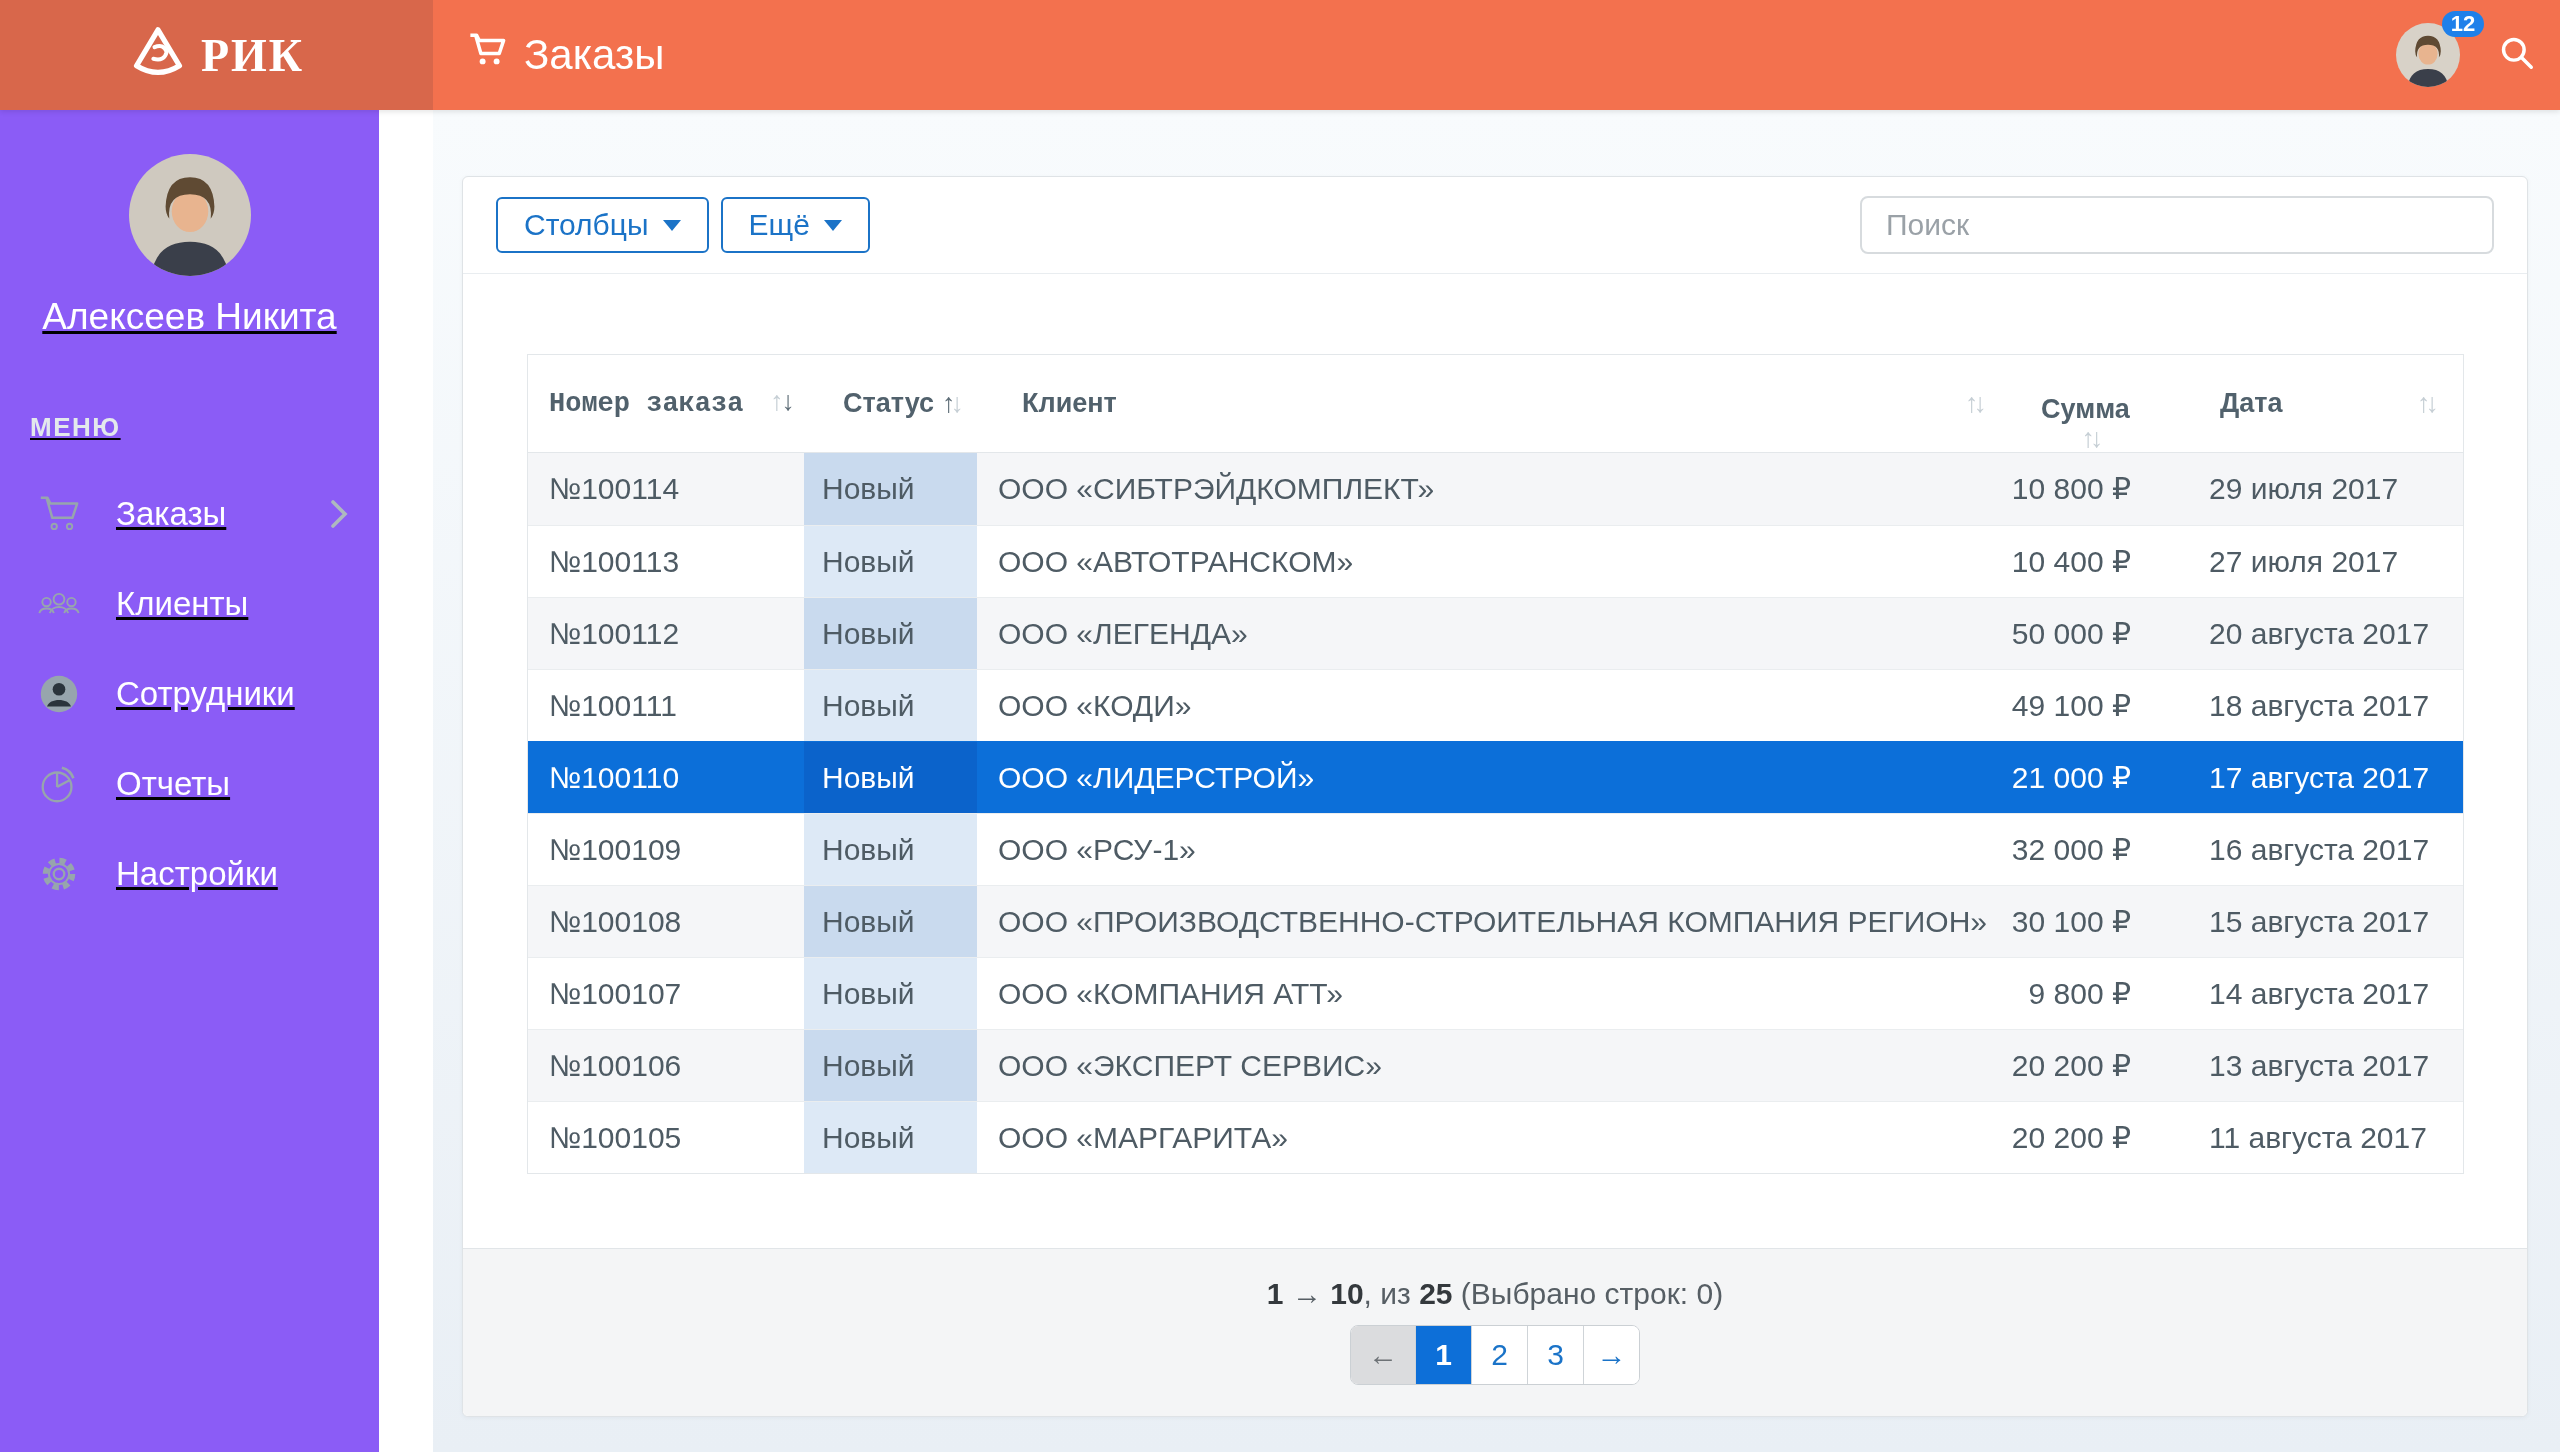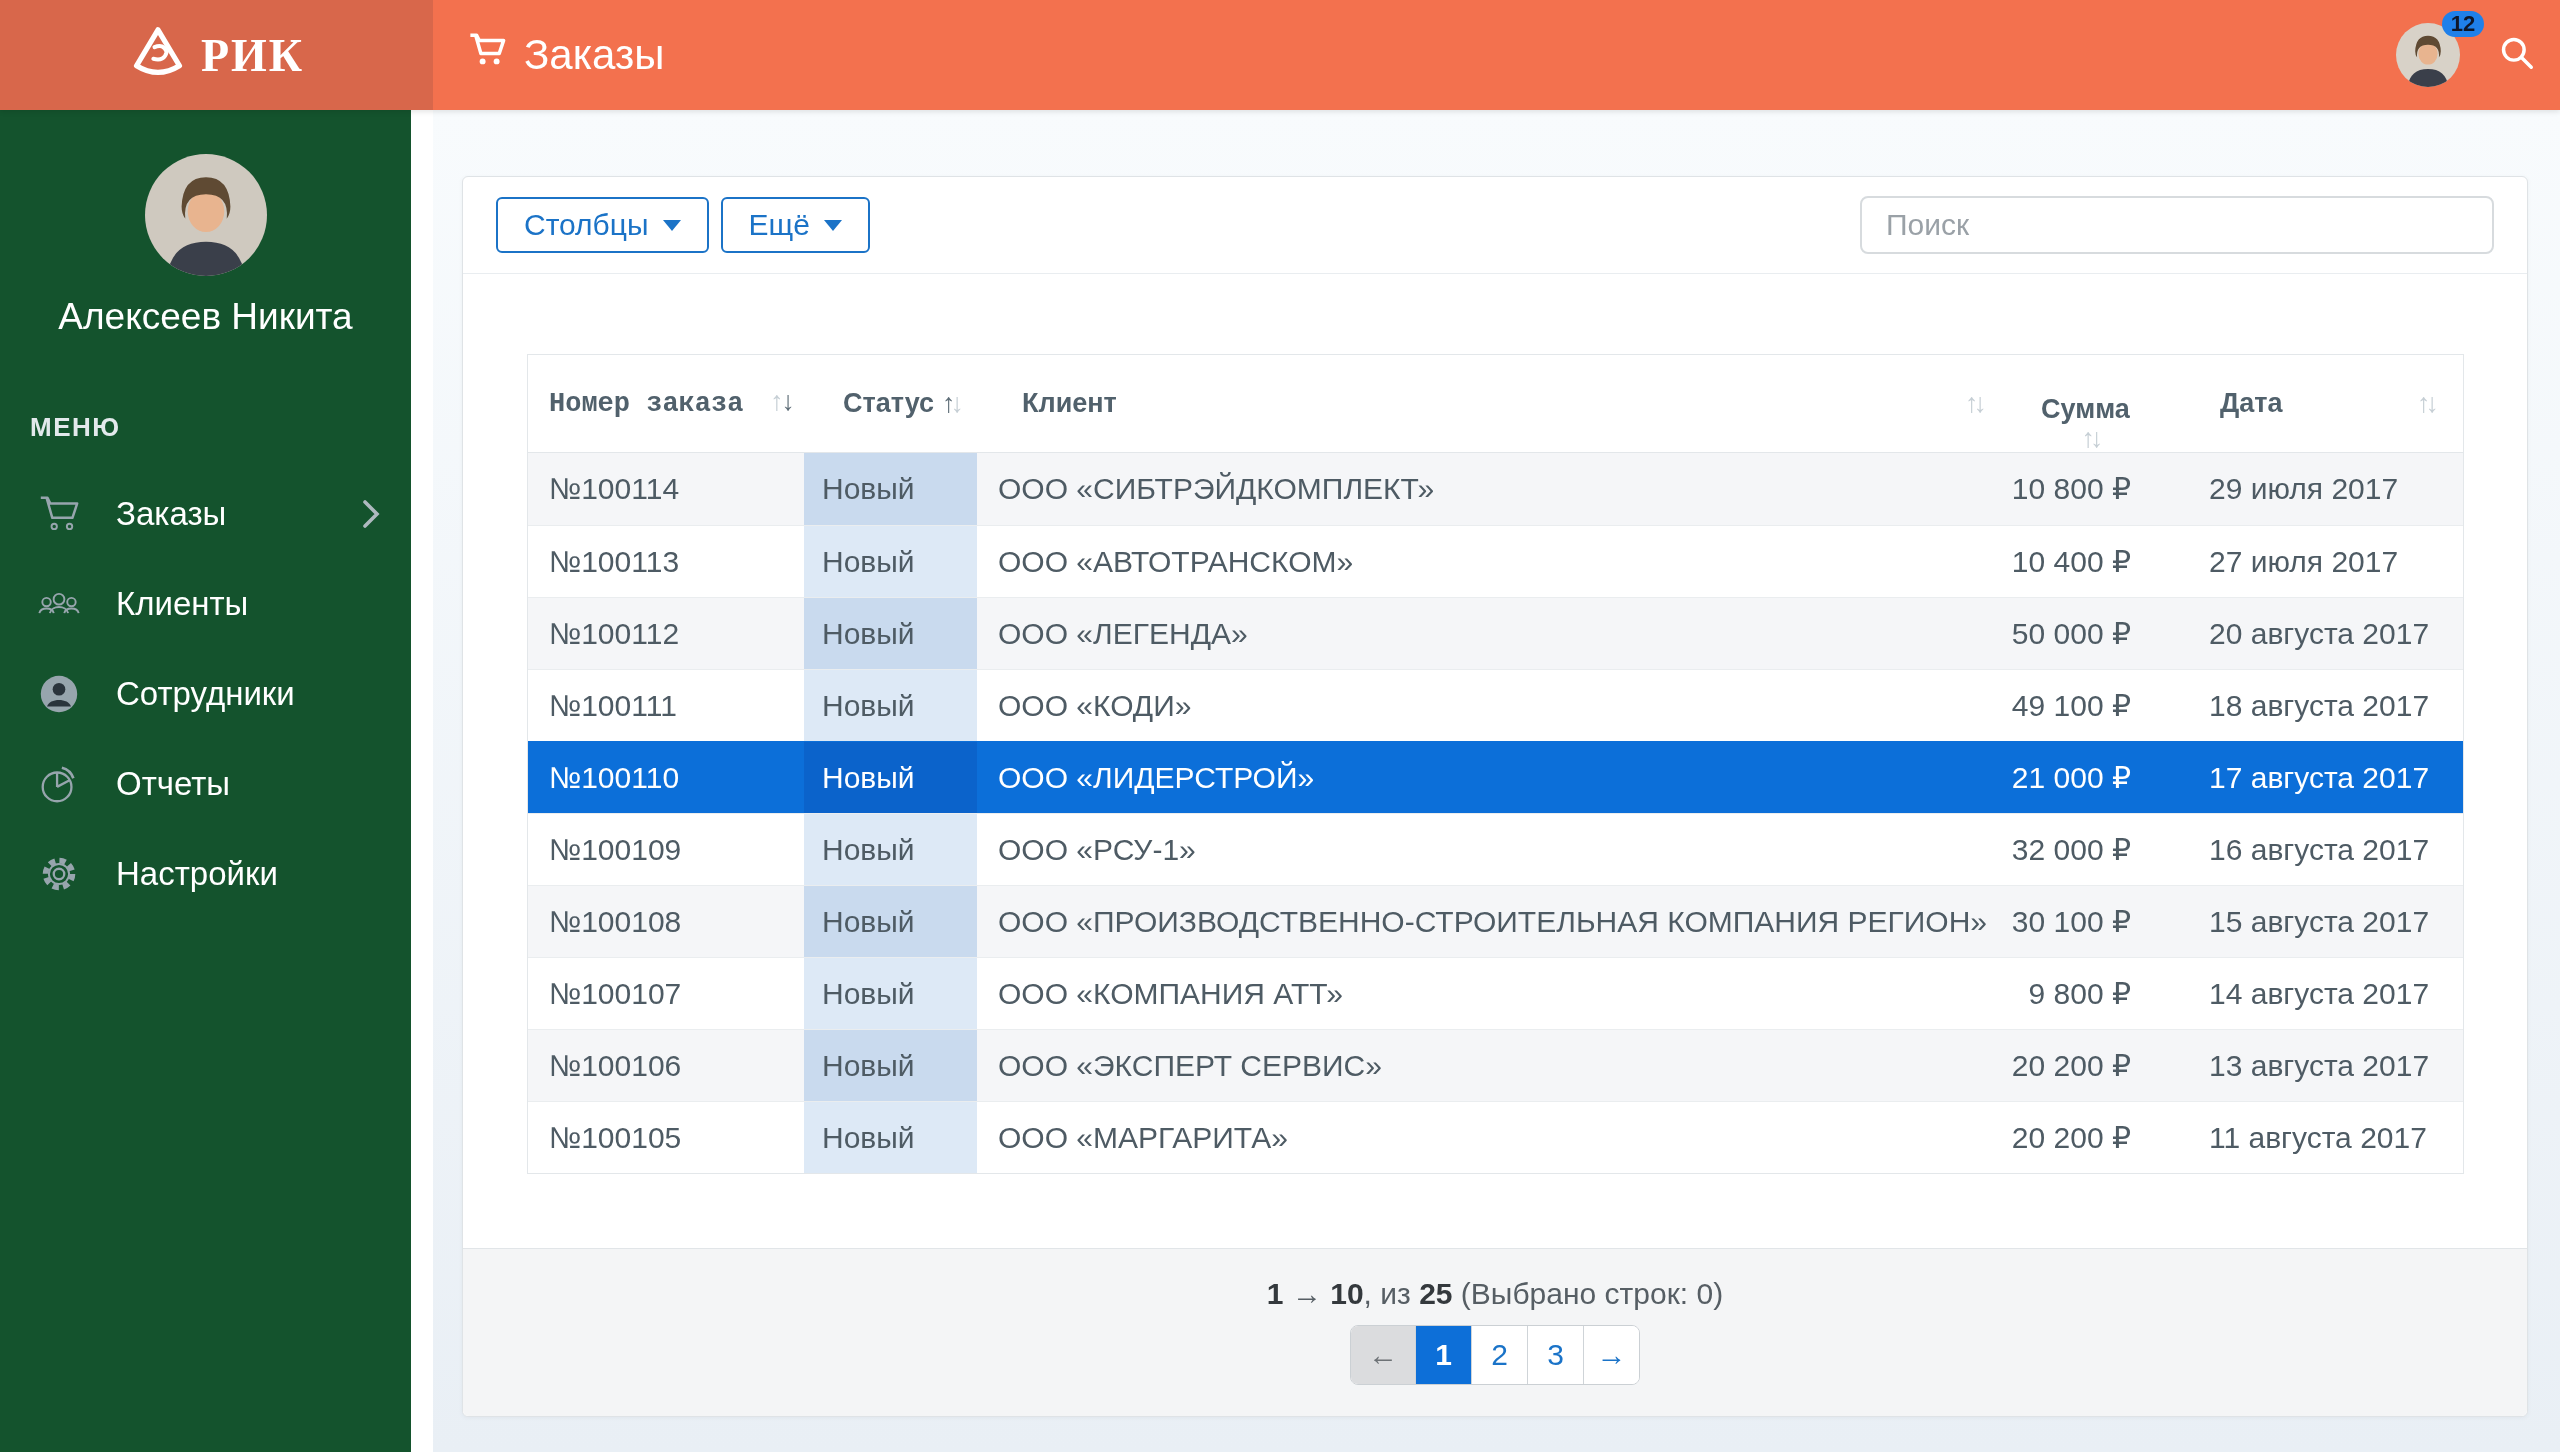--- a/index.html
+++ b/index.html
@@ -15,26 +15,26 @@
   .brand-text { color:#fff; font-family:"Liberation Serif","DejaVu Serif",serif;
     font-weight:bold; font-size:46px; letter-spacing:2px; }
   .topbar-title { display:flex; align-items:center; gap:16px; padding-left:33px;
     color:#fff; font-size:42px; }
   .topbar-right { margin-left:auto; display:flex; align-items:center; gap:38px;
     padding-right:24px; }
   .tb-avatar { position:relative; width:64px; height:64px; border-radius:50%;
     overflow:visible; cursor:pointer; }
   .tb-avatar .photo { width:64px; height:64px; border-radius:50%; overflow:hidden; display:block; }
   .badge { position:absolute; top:-12px; right:-24px; min-width:42px; height:26px;
-    background:#1f80ea; border-radius:13px; color:#0f172a; font-size:22px; font-weight:bold;
+    background:#1f80ea; border-radius:13px; color:#ffffff; font-size:22px; font-weight:bold;
     display:flex; align-items:center; justify-content:center; padding:8px 8px; }
 
   
-  .sidebar { position:absolute; top:110px; left:0; width:411px; height:1342px;
-    background:#14532d; }
+  .sidebar { position:absolute; top:110px; left:0; width:379px; height:1342px;
+    background:#8b5cf6;text-decoration:underline; }
   .profile { padding-top:44px; text-align:center; }
   .profile .photo { width:122px; height:122px; border-radius:50%; overflow:hidden;
     margin:0 auto; display:block; }
   .profile-name { margin-top:20px; color:#ffffff; font-size:37px; font-weight:400; }
   .menu-label { margin:74px 0 0 30px; color:#e3e9ec; font-size:26px; font-weight:bold;
     letter-spacing:1.5px; }
   .menu { margin-top:26px; }
   .menu-item { height:90px; display:flex; align-items:center; gap:34px;
     padding:0 30px 0 36px; color:#fff; font-size:33px; cursor:pointer; }
   .menu-item .mi-icon { width:46px; height:46px; color:#97a5ad; flex:none; }

